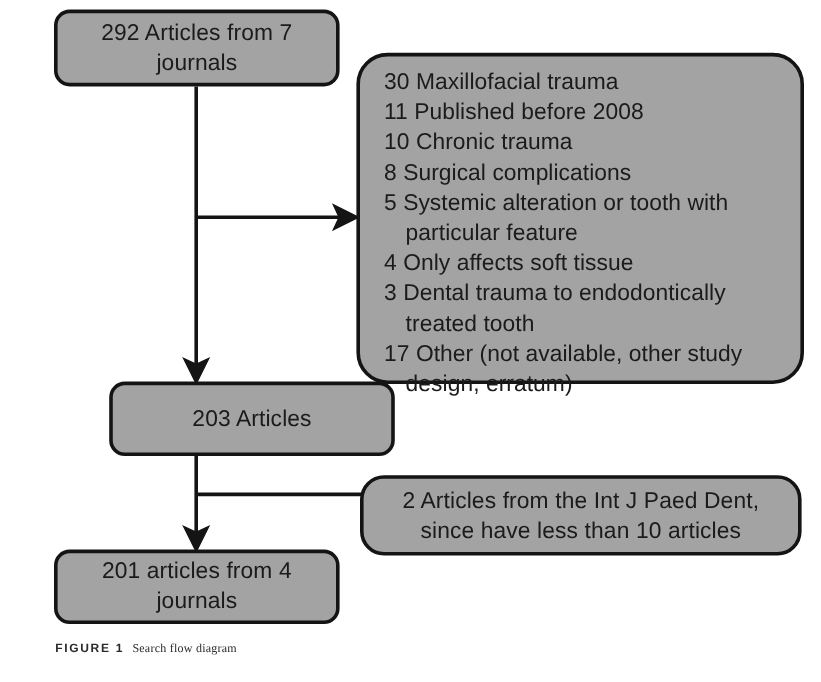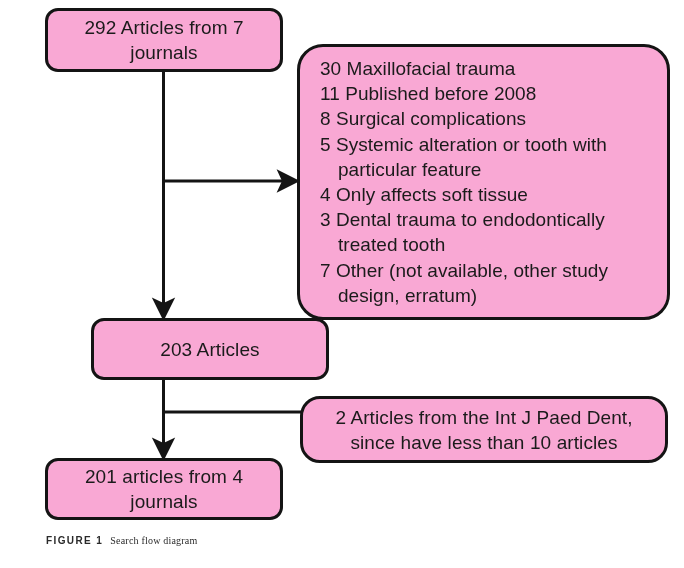--- a/index.html
+++ b/index.html
@@ -32,21 +32,21 @@
     top: 0;
     width: 684px;
     height: 568px;
     pointer-events: none;
   }
 
   
   .node {
     position: absolute;
     box-sizing: border-box;
-    background: #f9a8d4;
+    background: #a3a3a3;
     border: 3px solid #141414;
     display: flex;
     align-items: center;
     justify-content: center;
     text-align: center;
   }
   .node .node-text {
     display: block;
     font-size: 19px;
     line-height: 25px;
@@ -152,25 +152,26 @@
 
   <div class="node" id="box-start">
     <span class="node-text">292 Articles from 7
 journals</span>
   </div>
 
   <div class="node" id="box-exclusions">
     <ul class="excl-list">
       <li>30 Maxillofacial trauma</li>
       <li>11 Published before 2008</li>
+      <li>10 Chronic trauma</li>
       <li>8 Surgical complications</li>
       <li>5 Systemic alteration or tooth with particular feature</li>
       <li>4 Only affects soft tissue</li>
       <li>3 Dental trauma to endodontically treated tooth</li>
-      <li>7 Other (not available, other study design, erratum)</li>
+      <li>17 Other (not available, other study design, erratum)</li>
     </ul>
   </div>
 
   <div class="node" id="box-mid">
     <span class="node-text">203 Articles</span>
   </div>
 
   <div class="node" id="box-journal-excl">
     <span class="node-text">2 Articles from the Int J Paed Dent,
 since have less than 10 articles</span>

